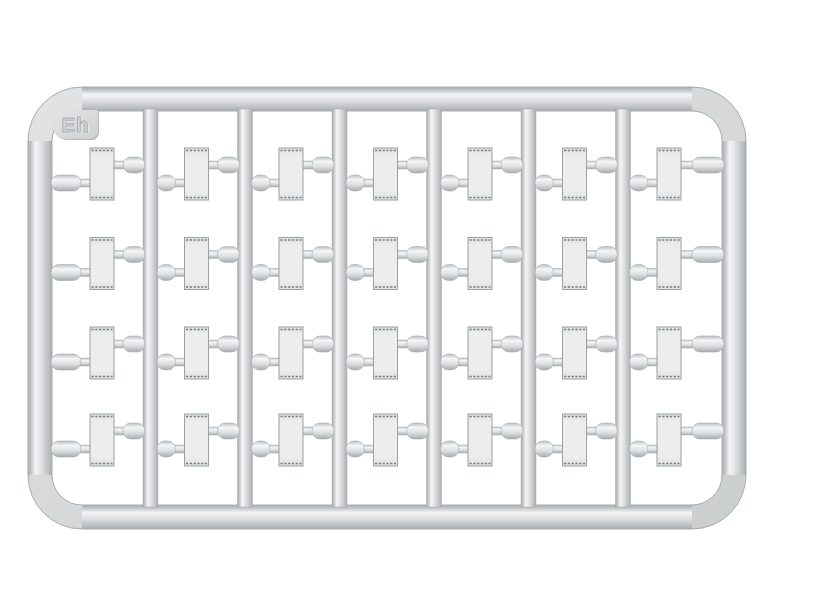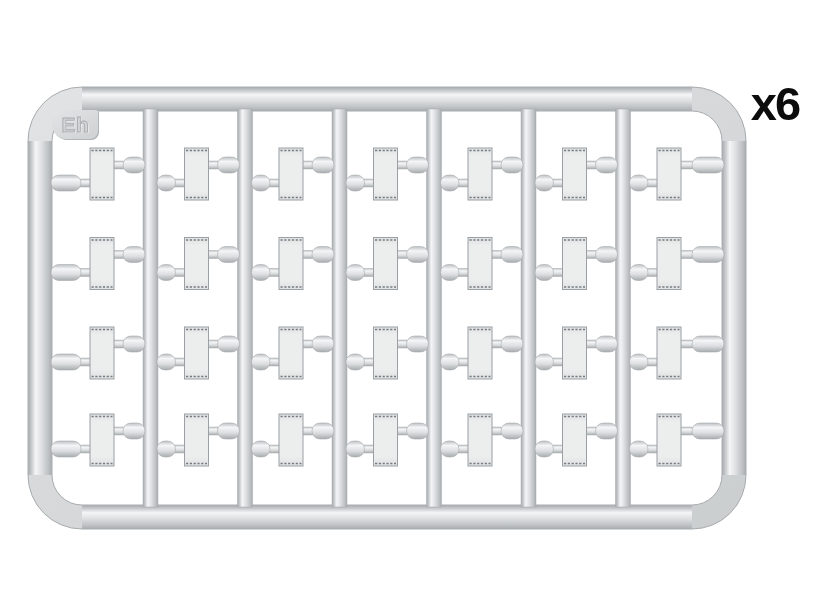--- a/index.html
+++ b/index.html
@@ -331,14 +331,13 @@
         <rect x="679" y="427" width="15" height="8" rx="2" fill="url(#capV)" stroke="#a8acae" stroke-width="0.5"></rect>
         <rect x="692" y="423" width="32" height="16" rx="8" fill="url(#capV)" stroke="#a8acae" stroke-width="0.6"></rect>
         <rect x="657" y="414" width="24" height="52" fill="url(#partG)" stroke="#9aa0a3" stroke-width="1"></rect>
         <line x1="658.5" y1="416.5" x2="679.5" y2="416.5" stroke="#767c80" stroke-width="1.6" stroke-dasharray="2.2 1.6"></line>
         <line x1="658.5" y1="463.5" x2="679.5" y2="463.5" stroke="#767c80" stroke-width="1.6" stroke-dasharray="2.2 1.6"></line>
       </g>
     </svg>
   <div class="code-tab">
     <span>Eh</span>
   </div>
-  <div class="qty-label">x6</div>
 </div>
 
 </body></html>

